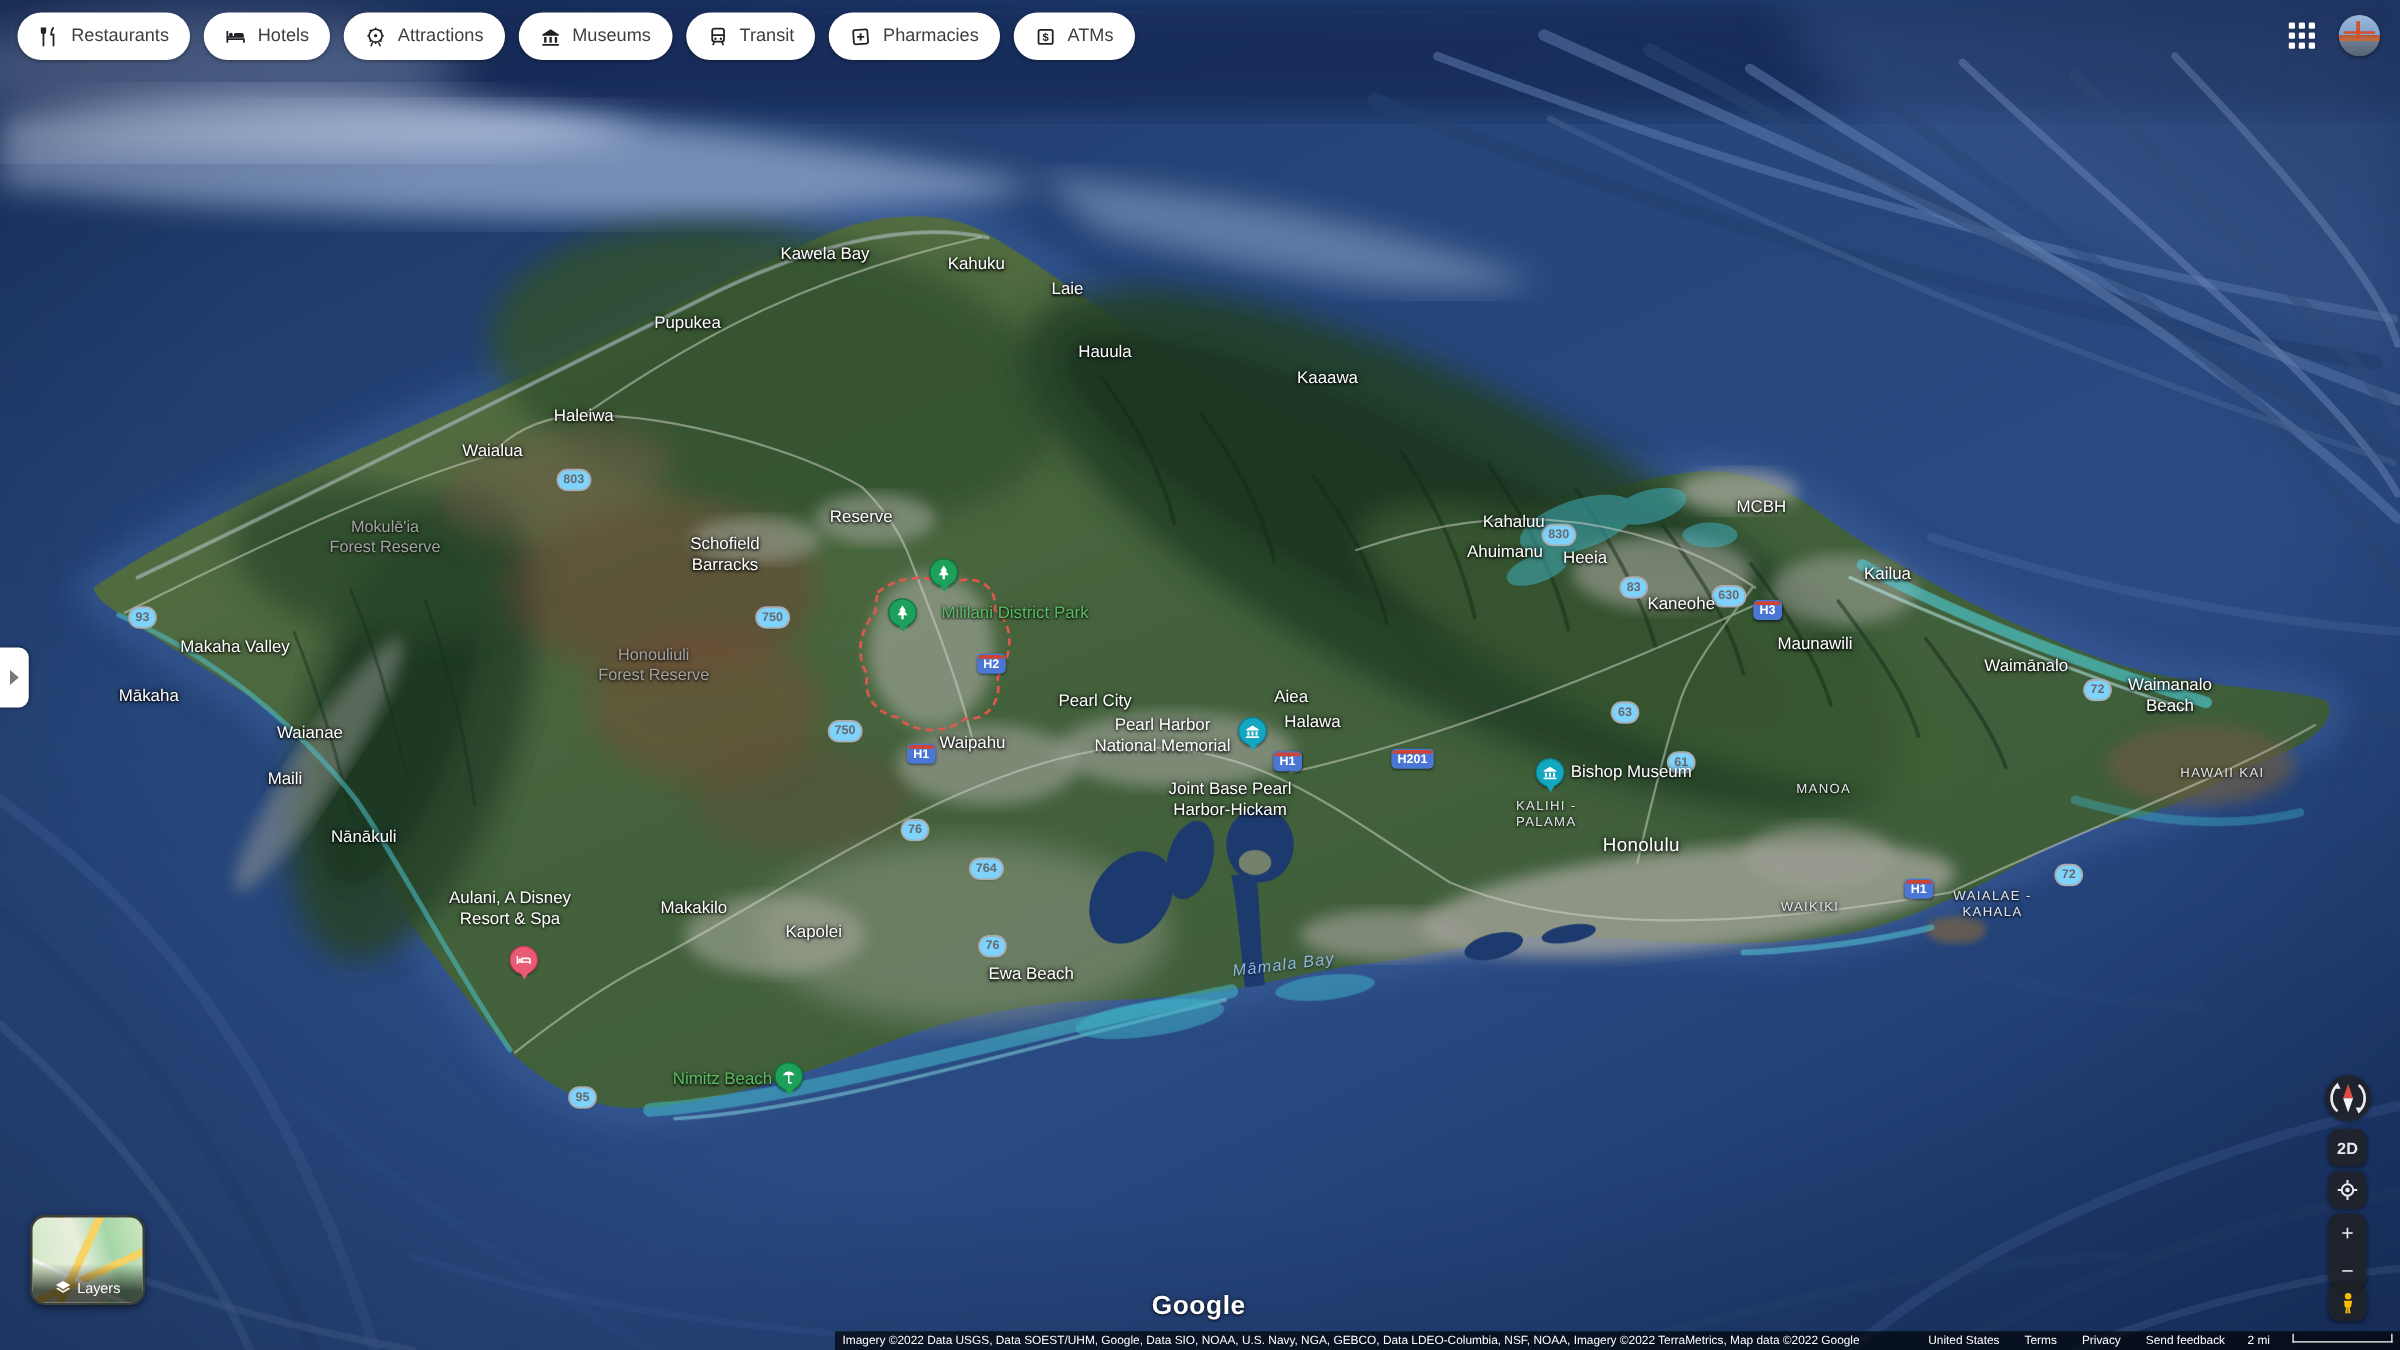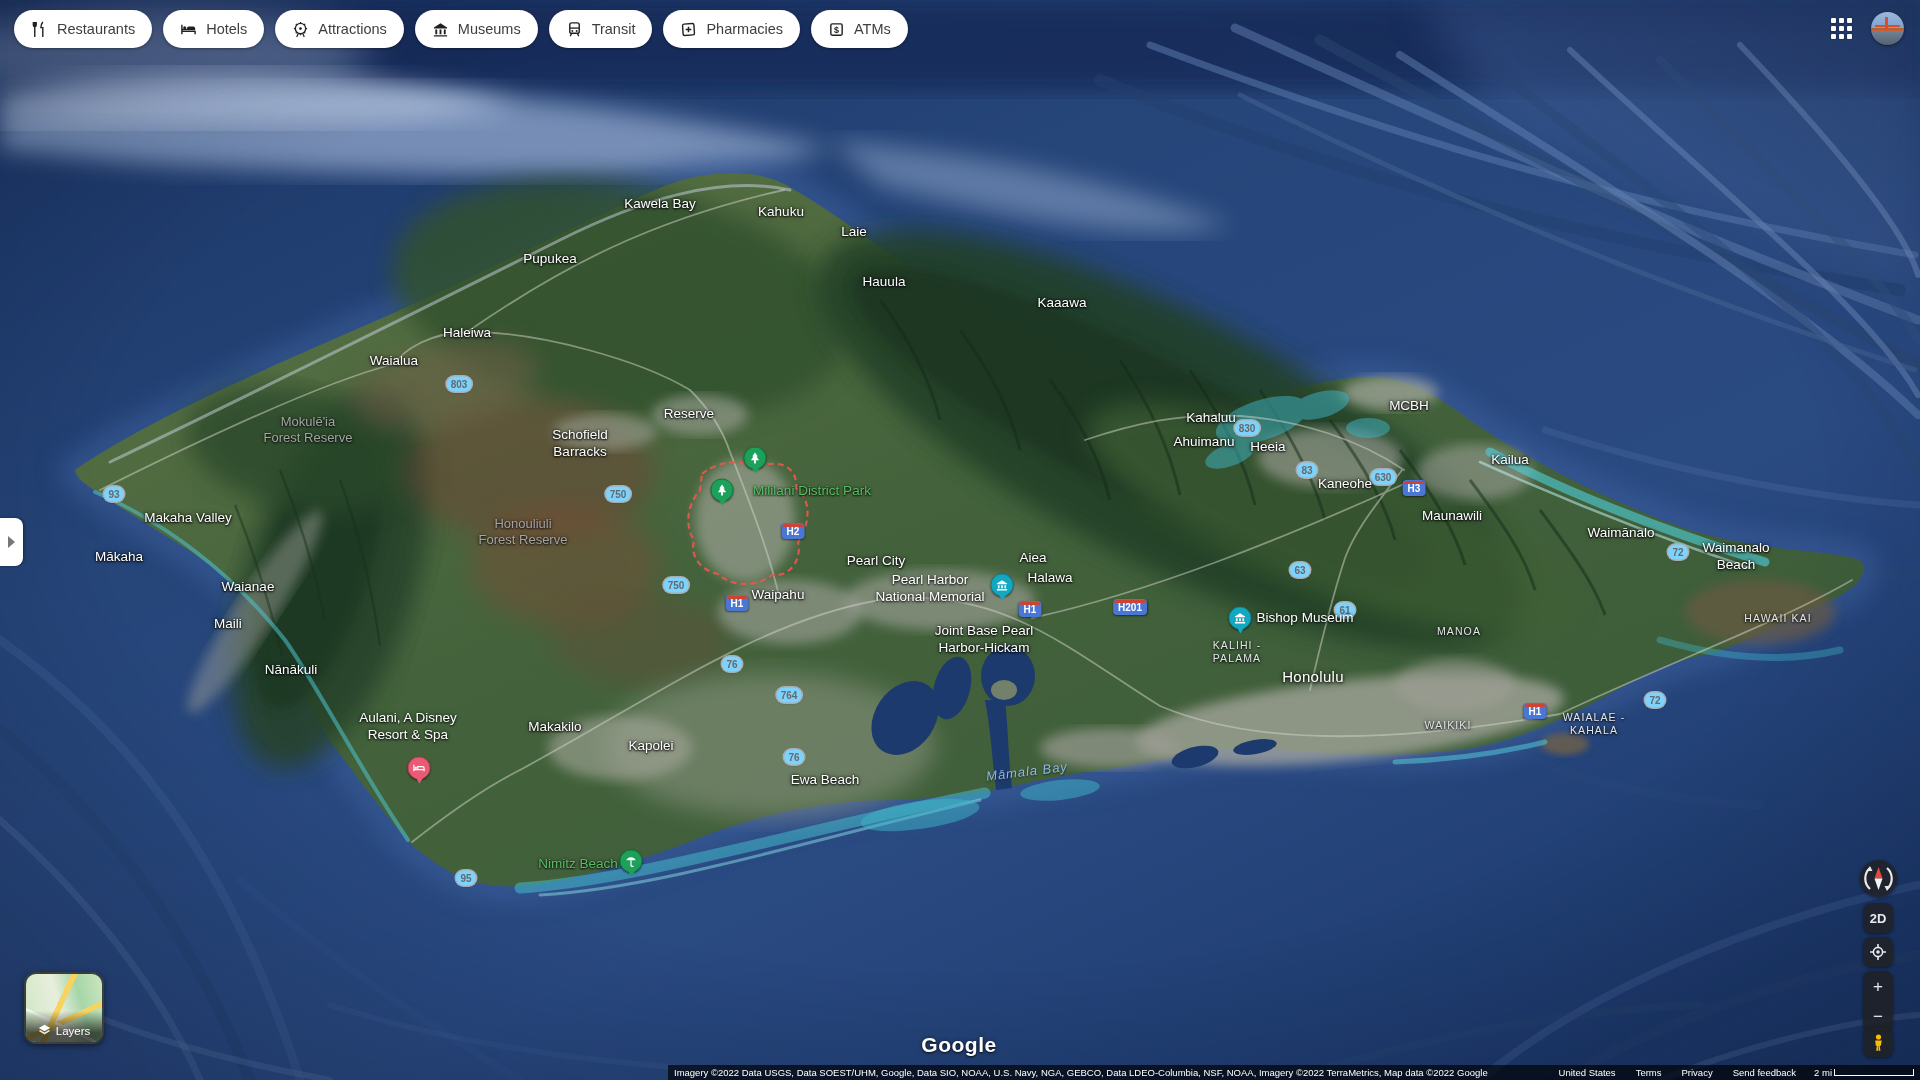--- a/index.html
+++ b/index.html
@@ -79,21 +79,21 @@
   #btn-2d{left:1863px;top:903px;font-size:13px;font-weight:bold;font-family:inherit;}
   #btn-loc{left:1863px;top:937px;}
   #zoom-pill{left:1863px;top:971px;width:30px;height:60px;border-radius:8px;
     background:rgba(32,33,36,.85);box-shadow:0 1px 3px rgba(0,0,0,.5);
     display:flex;flex-direction:column;}
   #zoom-pill button{flex:1;background:none;border:none;color:#e8eaed;font-size:17px;
     cursor:pointer;font-family:inherit;line-height:1;padding:0;}
   #btn-pegman{left:1863px;top:1027px;}
 
   
-  #layers-btn{position:absolute;left:24px;top:972px;width:80px;height:72px;border-radius:12px;
+  #layers-btn{position:absolute;left:24px;top:972px;width:92px;height:72px;border-radius:12px;
     border:2px solid rgba(32,33,36,.85);cursor:pointer;z-index:45;overflow:hidden;padding:0;
     background:
       linear-gradient(115deg,transparent 42%,#f6d363 42%,#f6d363 48%,transparent 48%),
       linear-gradient(25deg,transparent 30%,#f1f3ef 30%,#f1f3ef 33%,transparent 33%),
       linear-gradient(155deg,transparent 60%,#f6d363 60%,#f6d363 66%,transparent 66%),
       linear-gradient(75deg,#cde6c2 0%,#e8efdd 45%,#a5d6a7 70%,#cde6c2 100%);
     box-shadow:0 2px 6px rgba(0,0,0,.5);}
   #layers-btn .cap{position:absolute;left:0;right:0;bottom:0;height:26px;
     background:linear-gradient(transparent,rgba(0,0,0,.65) 70%);display:flex;align-items:flex-end;
     justify-content:center;gap:5px;padding-bottom:5px;color:#fff;font-size:11.5px;}
@@ -101,21 +101,21 @@
 
   
   #google-logo{position:absolute;left:959px;bottom:23px;transform:translateX(-50%);z-index:44;
     color:#fff;font-size:21px;font-weight:bold;letter-spacing:.5px;
     text-shadow:0 1px 2px rgba(0,0,0,.7),0 0 4px rgba(0,0,0,.5);}
   #attrib-bar{position:absolute;right:0;bottom:0;left:668px;height:15px;z-index:44;
     background:rgba(0,0,0,.66);display:flex;align-items:center;color:#fff;font-size:9.5px;
     padding:0 6px;white-space:nowrap;}
   #attrib-text{margin-right:auto;}
   .foot-link{margin:0 10px;cursor:pointer;}
-  #scale{display:flex;align-items:flex-end;gap:2px;margin-left:8px;}
+  #scale{display:flex;gap:18px;margin-left:8px;}
   #scale-bar{width:78px;height:6px;border-left:1.5px solid #fff;border-right:1.5px solid #fff;
     border-bottom:1.5px solid #fff;margin-bottom:2px;}
 </style>
 </head>
 <body>
 
 <div id="stage">
 
   <svg id="map-bg" viewBox="0 0 1920 1080" preserveAspectRatio="none">
     <defs>

